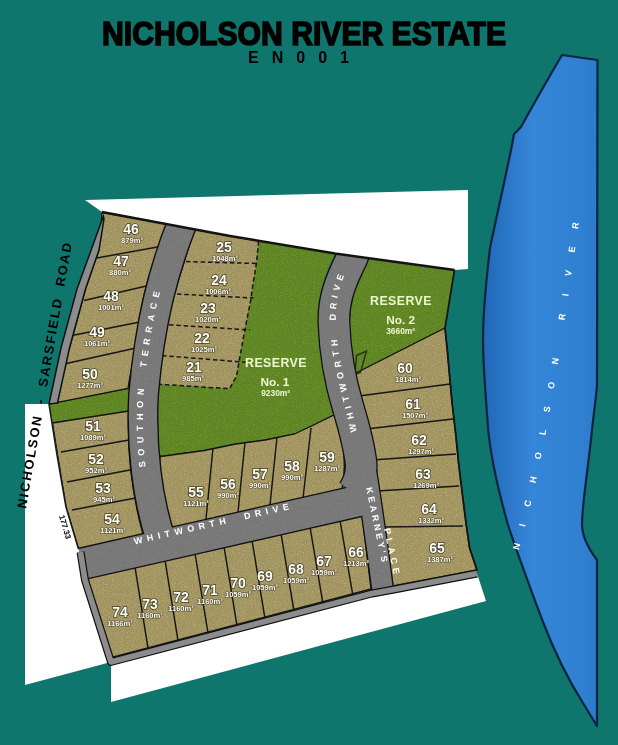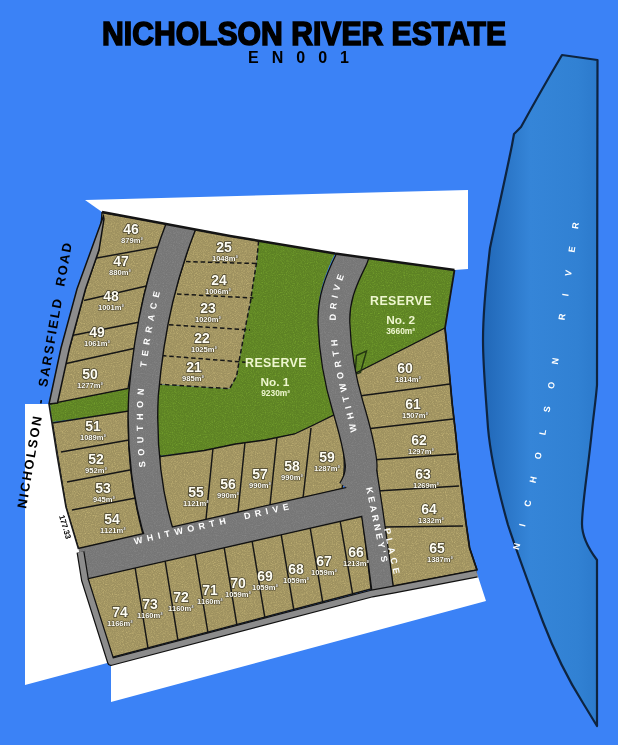--- a/index.html
+++ b/index.html
@@ -1,16 +1,16 @@
 <!DOCTYPE html>
 <html><head>
 <meta charset="utf-8">
 <style>
   html,body{margin:0;padding:0;background:#ffffff;}
-  .page{position:relative;width:618px;height:745px;background:#3b82f6;overflow:hidden;
+  .page{position:relative;width:618px;height:745px;background:#0f766e;overflow:hidden;
         font-family:"Liberation Sans", sans-serif;}
   svg{position:absolute;left:0;top:0;}
   text{font-family:"Liberation Sans", sans-serif;}
   .lotnum{font-size:14px;font-weight:bold;fill:#fffef4;stroke:rgba(45,42,30,0.8);stroke-width:1.6px;paint-order:stroke;text-anchor:middle;}
   .lotarea{font-size:7.6px;font-weight:bold;fill:#fffef4;stroke:rgba(45,42,30,0.75);stroke-width:1px;paint-order:stroke;text-anchor:middle;}
   .roadtxt{font-size:9px;font-weight:bold;fill:#fff;}
   .restxt{fill:#eef6cf;text-anchor:middle;font-weight:bold;}
 </style>
 </head>
 <body>

